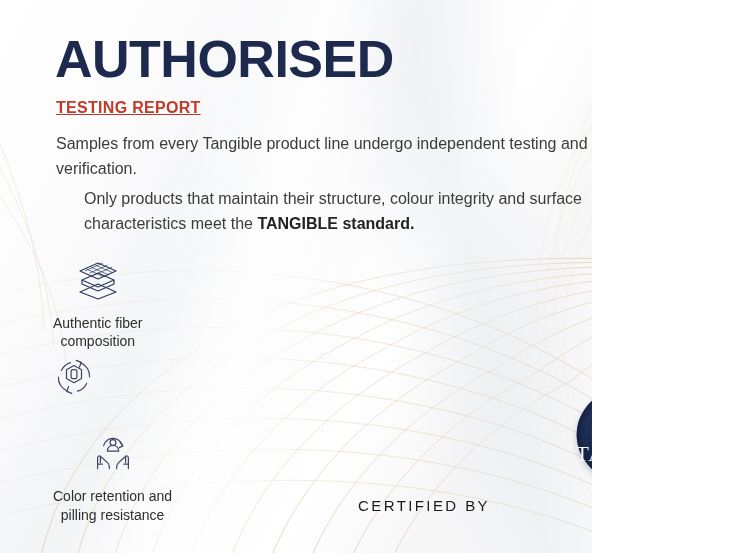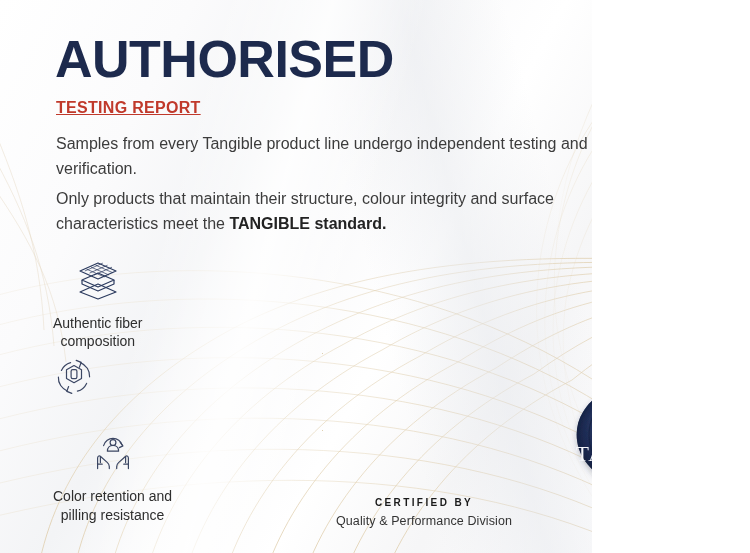--- a/index.html
+++ b/index.html
@@ -71,21 +71,21 @@
 
   .para {
     position:absolute;
     left:56px;
     width:575px;
     font-size:16px;
     line-height:1.55;
     color:#3c3c3c;
   }
   .para-1 { top:132px; }
-  .para-2 { top:187px; }
+  .para-2 { top:187px;margin-left:28px; }
   .para strong { font-weight:bold; color:#232323; }
 
   .features {
     position:absolute;
     left:47px;
     top:258px;
     width:550px;
     display:flex;
     align-items:flex-start;
     flex-direction:column;
@@ -130,25 +130,25 @@
   .seal-svg { display:block; }
 
   .footer {
     position:absolute;
     right:38px;
     top:497px;
     text-align:center;
     width:260px;
   }
   .footer-title {
-    font-size:10px;
-    font-weight:bold;
+    font-size:15px;
+    font-weight:normal;
     letter-spacing:2.4px;
     color:#1a1a1a;
-    margin-bottom:6px;
+    margin-bottom:18px;
   }
   .footer-sub {
     font-size:12.5px;
     color:#333333;
     letter-spacing:0.1px;
   }
 </style>
 </head>
 <body>
 
@@ -343,17 +343,16 @@
           <rect x="64.3" y="33.4" width="7.4" height="24" rx="1.1"></rect>
           <rect x="60.4" y="56.2" width="15.2" height="3.1" rx="1.2"></rect>
         </g>
 
         <text x="68" y="79" text-anchor="middle" font-family="'Liberation Serif', serif" font-size="21.5" letter-spacing="1.1" fill="#f4f6fa">TANGIBLE</text>
       </svg>
     </div>
 
     <div class="footer">
       <div class="footer-title">CERTIFIED BY</div>
-      <div class="footer-sub">Quality &amp; Performance Division</div>
     </div>
 
   </div>
 </div>
 
 </body></html>

